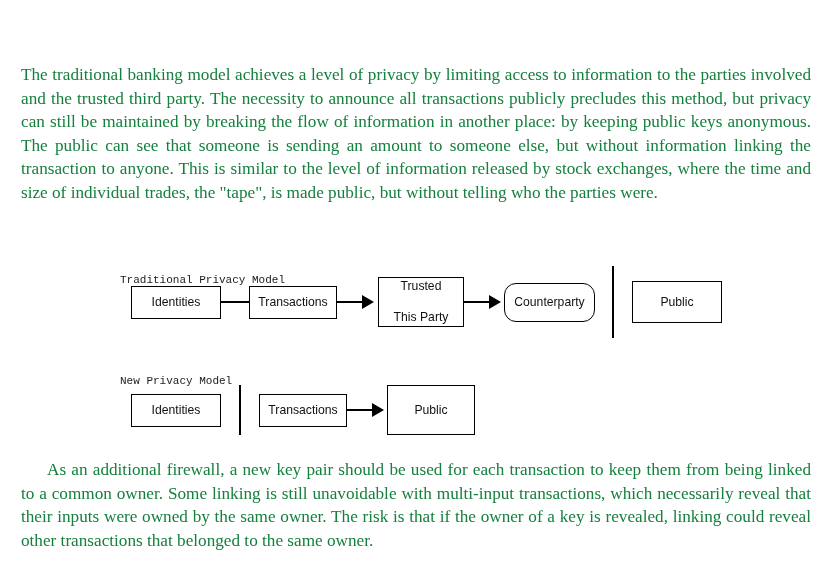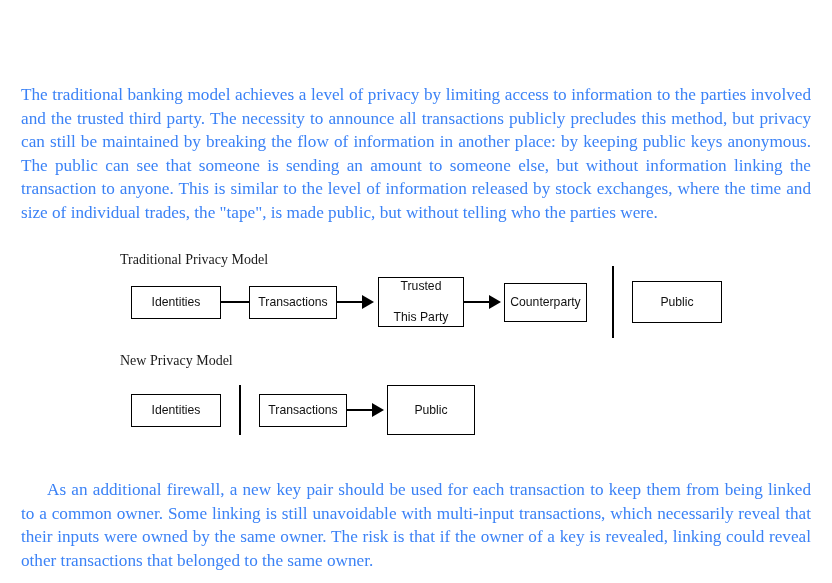--- a/index.html
+++ b/index.html
@@ -37,22 +37,21 @@
   }
 
   
   .para {
     position: absolute;
     font-family: "Liberation Serif", "DejaVu Serif", serif;
     font-size: 17.2px;
     line-height: 23.5px;
     text-align: justify;
     text-justify: inter-word;
-    color: #3b82f6;
-    margin-top: 20px;
+    color: #15803d;
   }
   .para p {
     margin: 0;
   }
   #para-intro {
     left: 21px;
     top: 63px;
     width: 790px;
   }
   #para-firewall {
@@ -67,25 +66,26 @@
     position: absolute;
     left: 0;
     top: 0;
     width: 832px;
     height: 583px;
     pointer-events: none;
   }
 
   .diag-label {
     position: absolute;
-    font-family: Liberation Serif, serif;
-    font-size: 14px;
+    font-family: Liberation Mono, monospace;
+    font-size: 11px;
     line-height: 14px;
     color: #1a1a1a;
     white-space: nowrap;
+    margin-top: 20px;
   }
   #label-traditional {
     left: 120px;
     top: 253px;
   }
   #label-new {
     left: 120px;
     top: 354px;
   }
 
@@ -153,21 +153,21 @@
     <div class="arrowhead" style="left:362px; top:295px;"></div>
 
     <div class="node" style="left:378px; top:277px; width:86px; height:50px; flex-direction:column;gap:16px;">
       <span>Trusted</span>
       <span>This Party</span>
     </div>
 
     <div class="connector" style="left:464px; top:301px; width:32px;"></div>
     <div class="arrowhead" style="left:489px; top:295px;"></div>
 
-    <div class="node" style="left:504px; top:283px; width:83px; height:39px;">
+    <div class="node" style="left:504px; top:283px; width:91px; height:39px;border-radius:12px;">
       <span>Counterparty</span>
     </div>
 
     <div class="divider" style="left:612px; top:266px; height:72px;"></div>
 
     <div class="node" style="left:632px; top:281px; width:90px; height:42px;">
       <span>Public</span>
     </div>
 
     <div class="diag-label" id="label-new">New Privacy Model</div>

